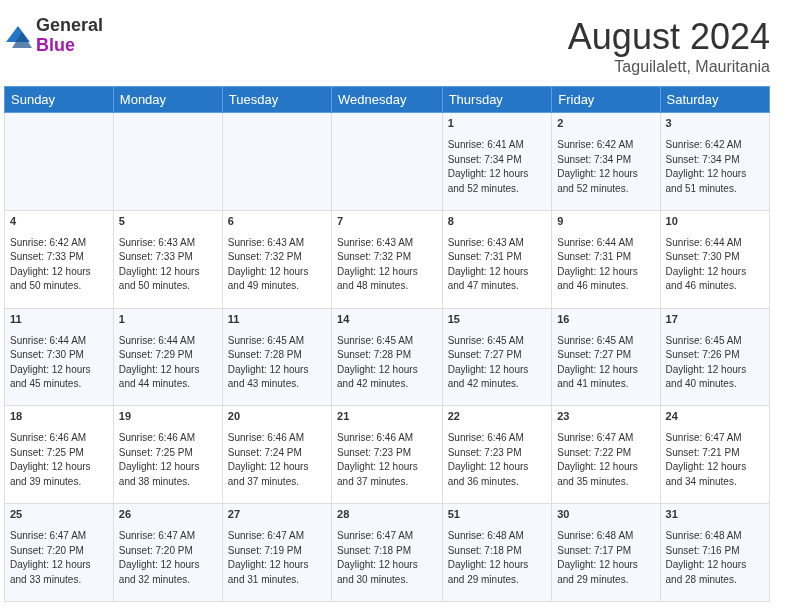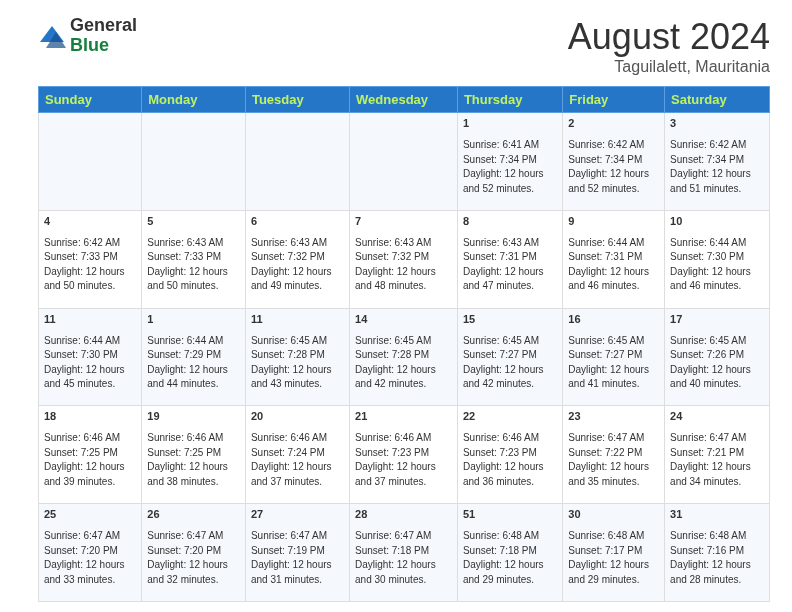--- a/index.html
+++ b/index.html
@@ -6,42 +6,42 @@
     body {
       font-family: Arial, sans-serif;
       background: #fff;
       width: 792px;
       height: 612px;
       overflow: hidden;
     }
     .page {
       width: 790px;
       height: 612px;
-      padding: 16px 20px 10px 38px;
+      padding: 16px 20px 10px 4px;
       display: flex;
       flex-direction: column;
     }
     .header {
       display: flex;
       justify-content: space-between;
       align-items: flex-start;
       margin-bottom: 10px;
     }
     .logo {
       display: flex;
       align-items: center;
       gap: 4px;
     }
     .logo-text {
       font-size: 18px;
       font-weight: bold;
       line-height: 1.1;
     }
     .logo-general { color: #333; }
-    .logo-blue { color: #15803d; }
+    .logo-blue { color: #a21caf; }
     .logo-icon {
       width: 28px;
       height: 28px;
     }
     .title-block {
       text-align: right;
     }
     .month-year {
       font-size: 36px;
       color: #333;
@@ -56,25 +56,25 @@
       display: flex;
       flex-direction: column;
     }
     table {
       width: 100%;
       border-collapse: collapse;
       flex: 1;
     }
     thead th {
       background-color: #2676c8;
-      color: #bef264;
+      color: #ffffff;
       text-align: left;
       padding: 5px 6px;
       font-size: 13px;
-      font-weight: 700;
+      font-weight: 400;
       border: 1px solid #5a9de0;
     }
     tbody tr {
       border-bottom: 1px solid #ccc;
     }
     tbody td {
       vertical-align: top;
       padding: 4px 5px;
       font-size: 10.5px;
       color: #333;

